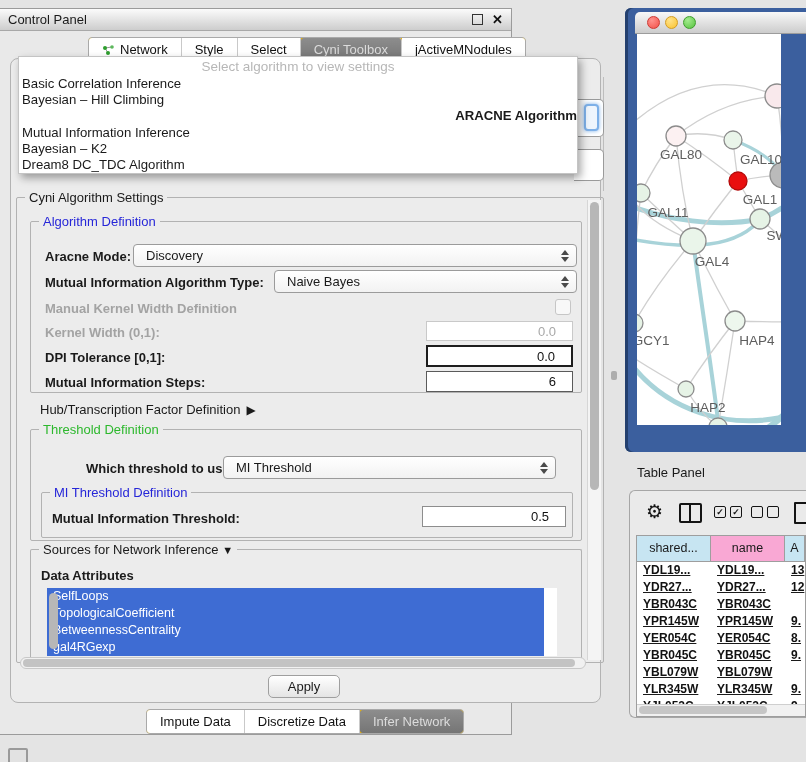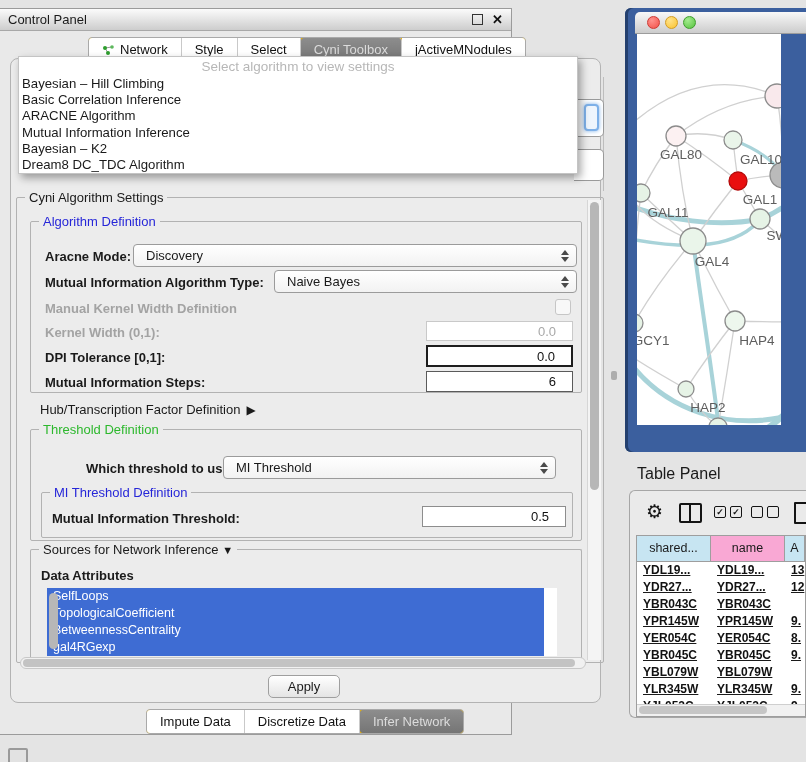--- a/index.html
+++ b/index.html
@@ -56,21 +56,21 @@
   .hthumb{position:absolute;top:1px;height:8px;background:#c3c3c3;border-radius:4px;}
   
   .attr-list{position:absolute;background:#fff;overflow:hidden;}
   .attr-item{height:17px;line-height:17px;font-size:12.5px;color:#fff;background:#3e6cd3;
              padding-left:6px;width:calc(100% - 13px);box-sizing:border-box;}
   
   .popup{position:absolute;left:18px;top:47px;width:560px;height:118px;background:#fff;
          border:1px solid #c4c4c4;box-shadow:3px 4px 8px rgba(0,0,0,.35);z-index:30;box-sizing:border-box;}
   .popup-placeholder{height:19px;line-height:19px;text-align:center;color:#b7b7b7;font-size:13.5px;}
   .algo-option{height:16.2px;line-height:16.2px;font-size:13.2px;padding-left:3px;white-space:nowrap;}
-  .algo-option.selected{font-weight:normal;}
+  .algo-option.selected{font-weight:bold;text-align:right;}
   
   .frag{position:absolute;background:#fff;border:1px solid #9a9a9a;border-left:none;
         border-radius:0 5px 5px 0;box-sizing:border-box;z-index:5;}
   .frag-spin{position:absolute;right:4px;top:4px;width:15px;height:27px;border:2px solid #7db0e8;
              border-radius:4px;background:#eef5fd;box-shadow:0 0 4px #7db0e8;box-sizing:border-box;}
   .frag-line{position:absolute;width:1px;background:#bdbdbd;z-index:4;}
   
   .btn{position:absolute;background:linear-gradient(#ffffff,#e4e4e4);border:1px solid #9f9f9f;
        border-radius:5px;font-size:13px;text-align:center;box-sizing:border-box;}
   
@@ -83,21 +83,21 @@
           box-shadow:inset 3px 0 0 #24406e;border-radius:6px 0 0 6px;}
   .net-titlebar{position:absolute;left:10px;top:4px;right:0;height:22px;
                 background:linear-gradient(#f8f8f8,#cccccc);border-radius:5px 0 0 0;
                 border-bottom:1px solid #9c9c9c;box-sizing:border-box;}
   .tl{position:absolute;top:4px;width:13px;height:13px;border-radius:50%;box-sizing:border-box;}
   .tl.red{left:12px;background:radial-gradient(circle at 35% 30%,#ff938d,#f25149);border:1px solid #ce3a33;}
   .tl.yel{left:30px;background:radial-gradient(circle at 35% 30%,#ffe28a,#fac32f);border:1px solid #d49c21;}
   .tl.grn{left:48px;background:radial-gradient(circle at 35% 30%,#a4eb8f,#57c33f);border:1px solid #3f9e2d;}
   .net-canvas{position:absolute;left:12px;top:26px;width:144px;height:391px;background:#fff;overflow:hidden;}
   
-  .tp-title{position:absolute;left:637px;top:465px;font-size:16px;}
+  .tp-title{position:absolute;left:637px;top:465px;font-size:13px;}
   .tpanel{position:absolute;left:629px;top:490px;width:177px;height:228px;background:#eaeaea;
           border:1px solid #a6a6a6;border-right:none;border-radius:6px 0 0 6px;box-sizing:border-box;}
   .tp-toolbar{position:absolute;left:0;top:6px;height:32px;width:100%;}
   .gear{position:absolute;left:16px;top:2px;font-size:19px;color:#141414;line-height:26px;}
   .colico{position:absolute;left:49px;top:6px;width:19px;height:16px;border:2px solid #141414;border-radius:2px;}
   .colico:before{content:"";position:absolute;left:8px;top:0;bottom:0;width:2px;background:#141414;}
   .cbpair{position:absolute;top:9px;display:flex;gap:4px;}
   .cb{width:10px;height:10px;border:1.5px solid #141414;border-radius:2px;font-size:9px;line-height:10px;
       text-align:center;font-weight:bold;color:#141414;}
   .pageico{position:absolute;left:164px;top:5px;width:13px;height:18px;border:2px solid #141414;border-radius:1px;background:#eaeaea;}
@@ -162,22 +162,22 @@
 
     <div class="frag-line" style="left:603px;top:68px;height:114px;"></div>
     <div class="frag" style="left:574px;top:90px;width:30px;height:38px;">
       <span class="frag-spin"></span>
     </div>
     <div class="frag" style="left:574px;top:140px;width:30px;height:32px;"></div>
 
     <div class="popup">
       <div class="popup-placeholder">Select algorithm to view settings</div>
       <div id="algo-options">
+          <div class="algo-option">Basic Correlation Inference</div>
           <div class="algo-option">Bayesian – Hill Climbing</div>
-          <div class="algo-option">Basic Correlation Inference</div>
           <div class="algo-option selected">ARACNE Algorithm</div>
           <div class="algo-option">Mutual Information Inference</div>
           <div class="algo-option">Bayesian – K2</div>
           <div class="algo-option">Dream8 DC_TDC Algorithm</div>
         </div>
     </div>
 
     <div class="group" style="left:16px;top:188px;width:588px;height:466px;">
       <span class="group-title t-black">Cyni Algorithm Settings</span>
       <div class="vscroll">

